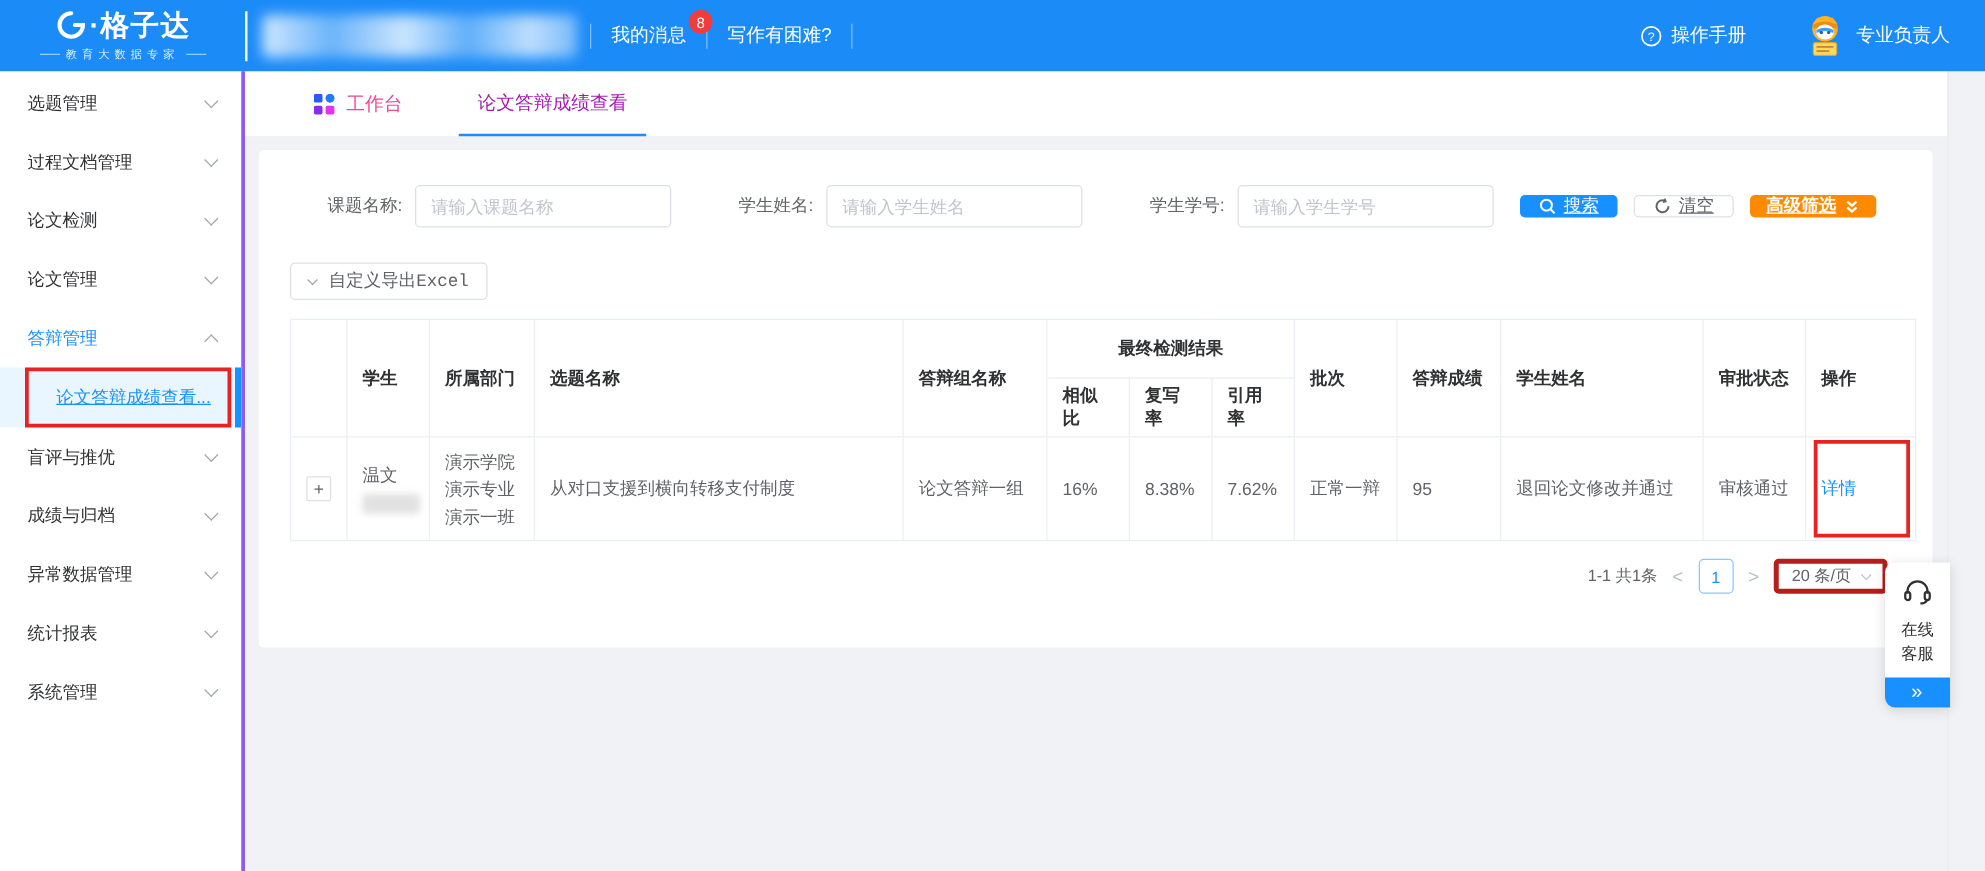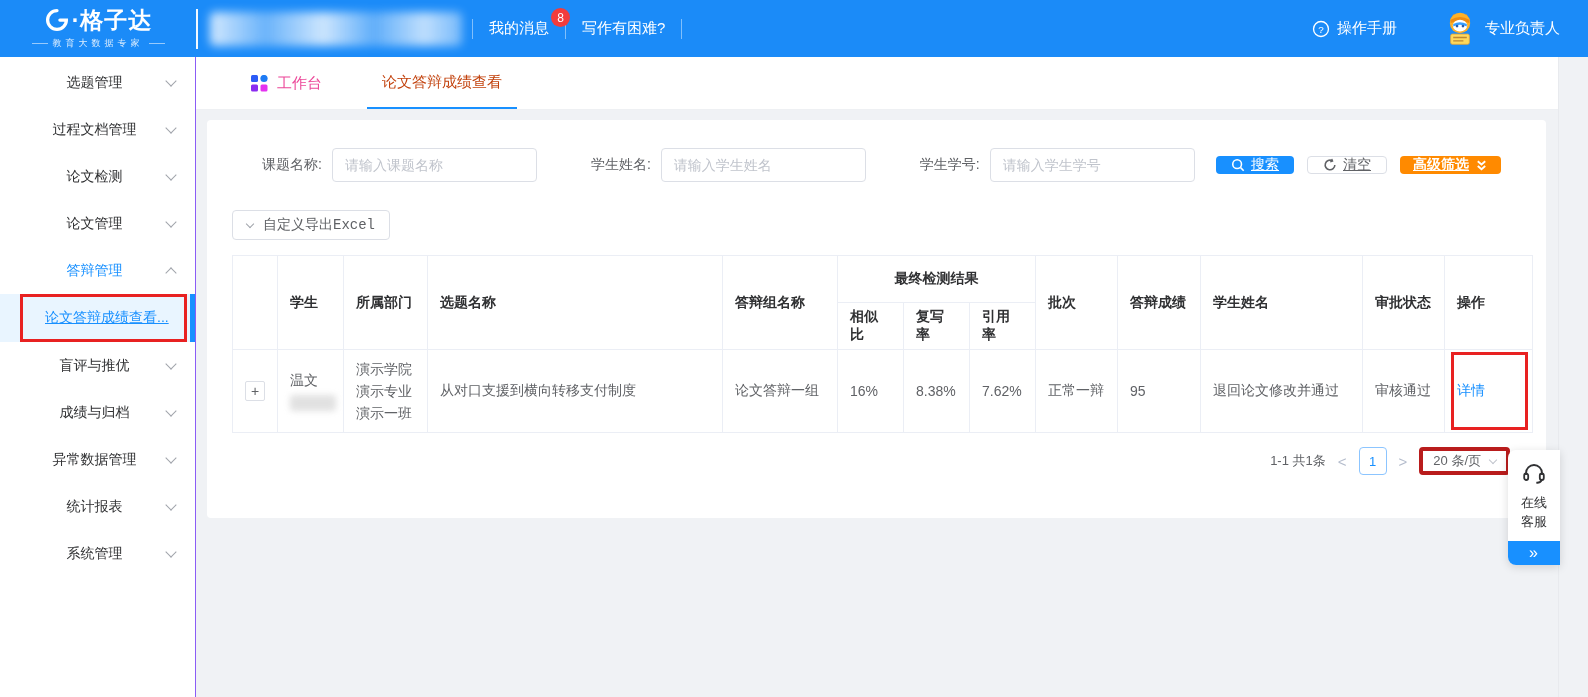--- a/index.html
+++ b/index.html
@@ -21,35 +21,35 @@
   .hdivider{width:1px;height:20px;background:rgba(255,255,255,.45);}
   .hnav{display:flex;align-items:center;}
   .hnav-item{padding:0 16px;font-size:15px;position:relative;cursor:pointer;white-space:nowrap;}
   .badge{position:absolute;top:-11px;right:-5px;background:#f23c3c;color:#fff;min-width:19px;height:19px;border-radius:50%;font-size:12px;display:flex;align-items:center;justify-content:center;}
   .hright{margin-left:auto;display:flex;align-items:center;padding-right:28px;font-size:15px;}
   .manual{display:flex;align-items:center;gap:7px;cursor:pointer;margin-right:46px;}
   .account{display:flex;align-items:center;gap:8px;cursor:pointer;}
 
   
   .layout{display:flex;height:640px;}
-  .sidebar{width:196px;background:#fff;border-right:1px solid #8b5cf6;padding-top:2px;flex:none;text-align:center;}
+  .sidebar{width:196px;background:#fff;border-right:3px solid #8b5cf6;padding-top:2px;flex:none;}
   .side-item{height:47px;display:flex;align-items:center;padding:0 20px 0 22px;font-size:14px;color:#303133;cursor:pointer;}
   .side-item > span{flex:1;}
   .side-item.active{color:#1890ff;}
   .chev{width:8px;height:8px;border-right:1.5px solid #a0a4ab;border-bottom:1.5px solid #a0a4ab;transform:rotate(45deg);margin-top:-4px;flex:none;}
   .chev.up{transform:rotate(-135deg);margin-top:4px;}
   .side-sub{position:relative;height:48px;background:#e9f5ff;display:flex;align-items:center;padding-left:45px;font-size:14px;cursor:pointer;}
   .side-sub .sub-label{color:#1890ff;text-decoration:underline;}
   .active-bar{position:absolute;right:0;top:0;bottom:0;width:5px;background:#1890ff;}
   .red-annot{position:absolute;left:20px;right:8px;top:0;bottom:0;border:3px solid #e82121;pointer-events:none;}
 
   .main{flex:1;display:flex;flex-direction:column;min-width:0;}
   .tabbar{height:53px;background:#fff;display:flex;align-items:stretch;padding-left:40px;border-bottom:1px solid #eef0f3;}
   .tab{display:flex;align-items:center;gap:9px;padding:0 15px;font-size:15px;color:#ec4899;cursor:pointer;margin-right:30px;}
-  .tab.active{color:#c2410c;border-bottom:2px solid #1890ff;}
+  .tab.active{color:#a21caf;border-bottom:2px solid #1890ff;}
   .content{flex:1;background:#f0f2f5;position:relative;}
   .card{margin:10px 42px 0 11px;background:#fff;border-radius:4px;height:398px;position:relative;}
 
   
   .filters{display:flex;align-items:center;padding:28px 45px 0 55px;}
   .fgroup{display:flex;align-items:center;}
   .fgroup + .fgroup{margin-left:54px;}
   .flabel{font-size:14px;color:#606266;margin-right:10px;white-space:nowrap;}
   .finput{width:205px;height:34px;border:1px solid #dcdfe6;border-radius:4px;padding:0 12px;font-size:14px;color:#303133;outline:none;font-family:inherit;}
   .finput::placeholder{color:#c0c4cc;}

